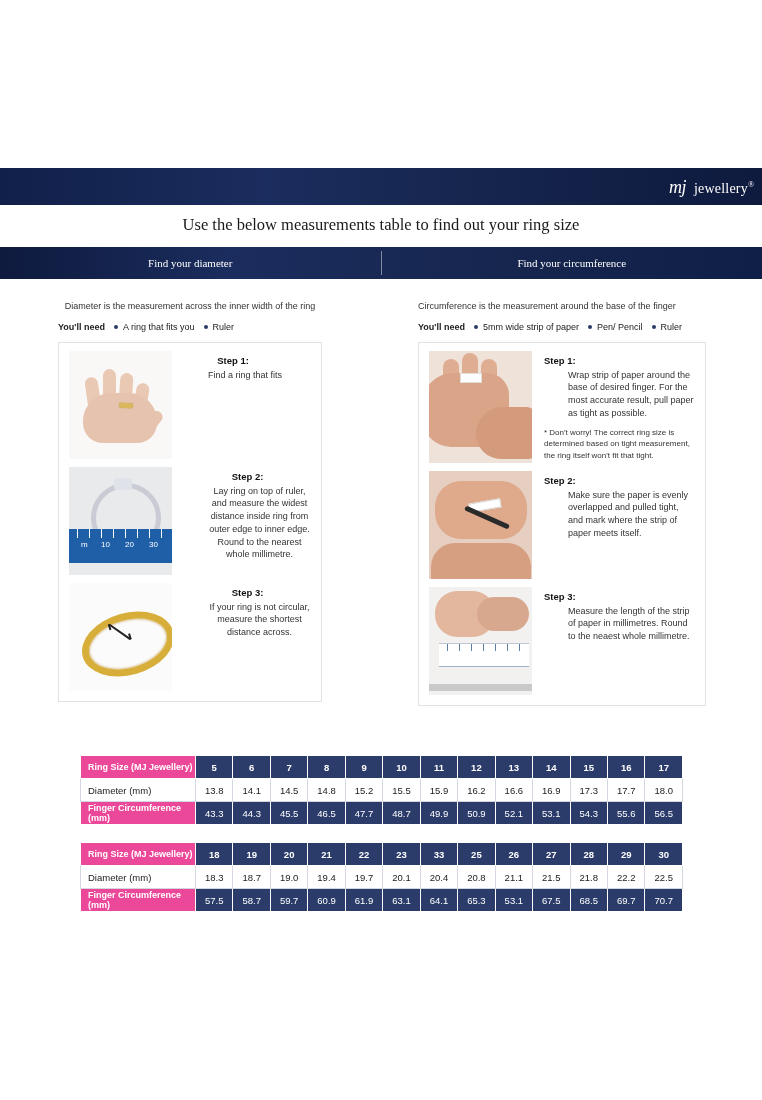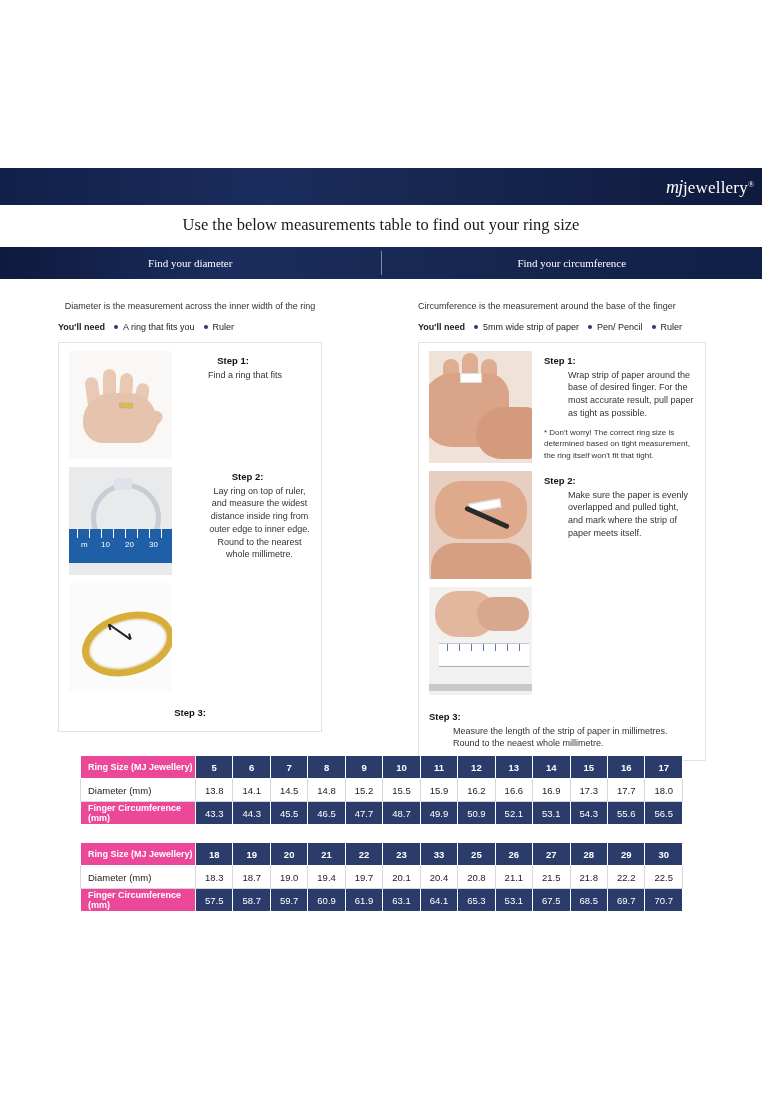--- a/index.html
+++ b/index.html
@@ -51,22 +51,23 @@
     font-family: "Liberation Serif", serif;
     font-size: 15px;
     white-space: nowrap;
   }
   .brand .mj {
     font-style: italic;
     font-size: 18px;
     letter-spacing: -0.5px;
   }
   .brand .jw {
-    font-size: 17px;
+    font-size: 14px;
     letter-spacing: 0.2px;
+    margin-left: 8px;
   }
   .brand .reg {
     font-size: 8px;
     vertical-align: super;
   }
 
   .subtitle {
     position: absolute;
     left: 0;
     top: 205px;
@@ -150,21 +151,21 @@
   .steps-box {
     border: 1px solid #e2e2e2;
     padding: 8px 10px 10px 10px;
     background: #fff;
   }
   .step-row {
     display: flex;
     gap: 12px;
     margin-bottom: 8px;
   }
-  .step-row:last-child { margin-bottom: 0; flex-direction: column; }
+  .step-row:last-child { margin-bottom: 0; }
   .thumb {
     width: 103px;
     height: 108px;
     flex: none;
     border: 0;
     position: relative;
     overflow: hidden;
     background: #f4f2f0;
   }
   .thumb.tall { height: 112px; }
@@ -448,20 +449,21 @@
 
       <div class="step-row">
         <div class="thumb">
           <div class="gold-ring">
             <div class="band"></div>
             <div class="arrow"></div>
           </div>
         </div>
         <div class="step-text">
           <div class="step-title">Step 3:</div>
+          <div class="step-body">If your ring is not circular, measure the shortest distance across.</div>
         </div>
       </div>
 
     </div>
   </div>
 
   <div class="col-right">
     <div class="col-desc">Circumference is the measurement around the base of the finger</div>
     <div class="need-line">
       <b>You'll need</b>

